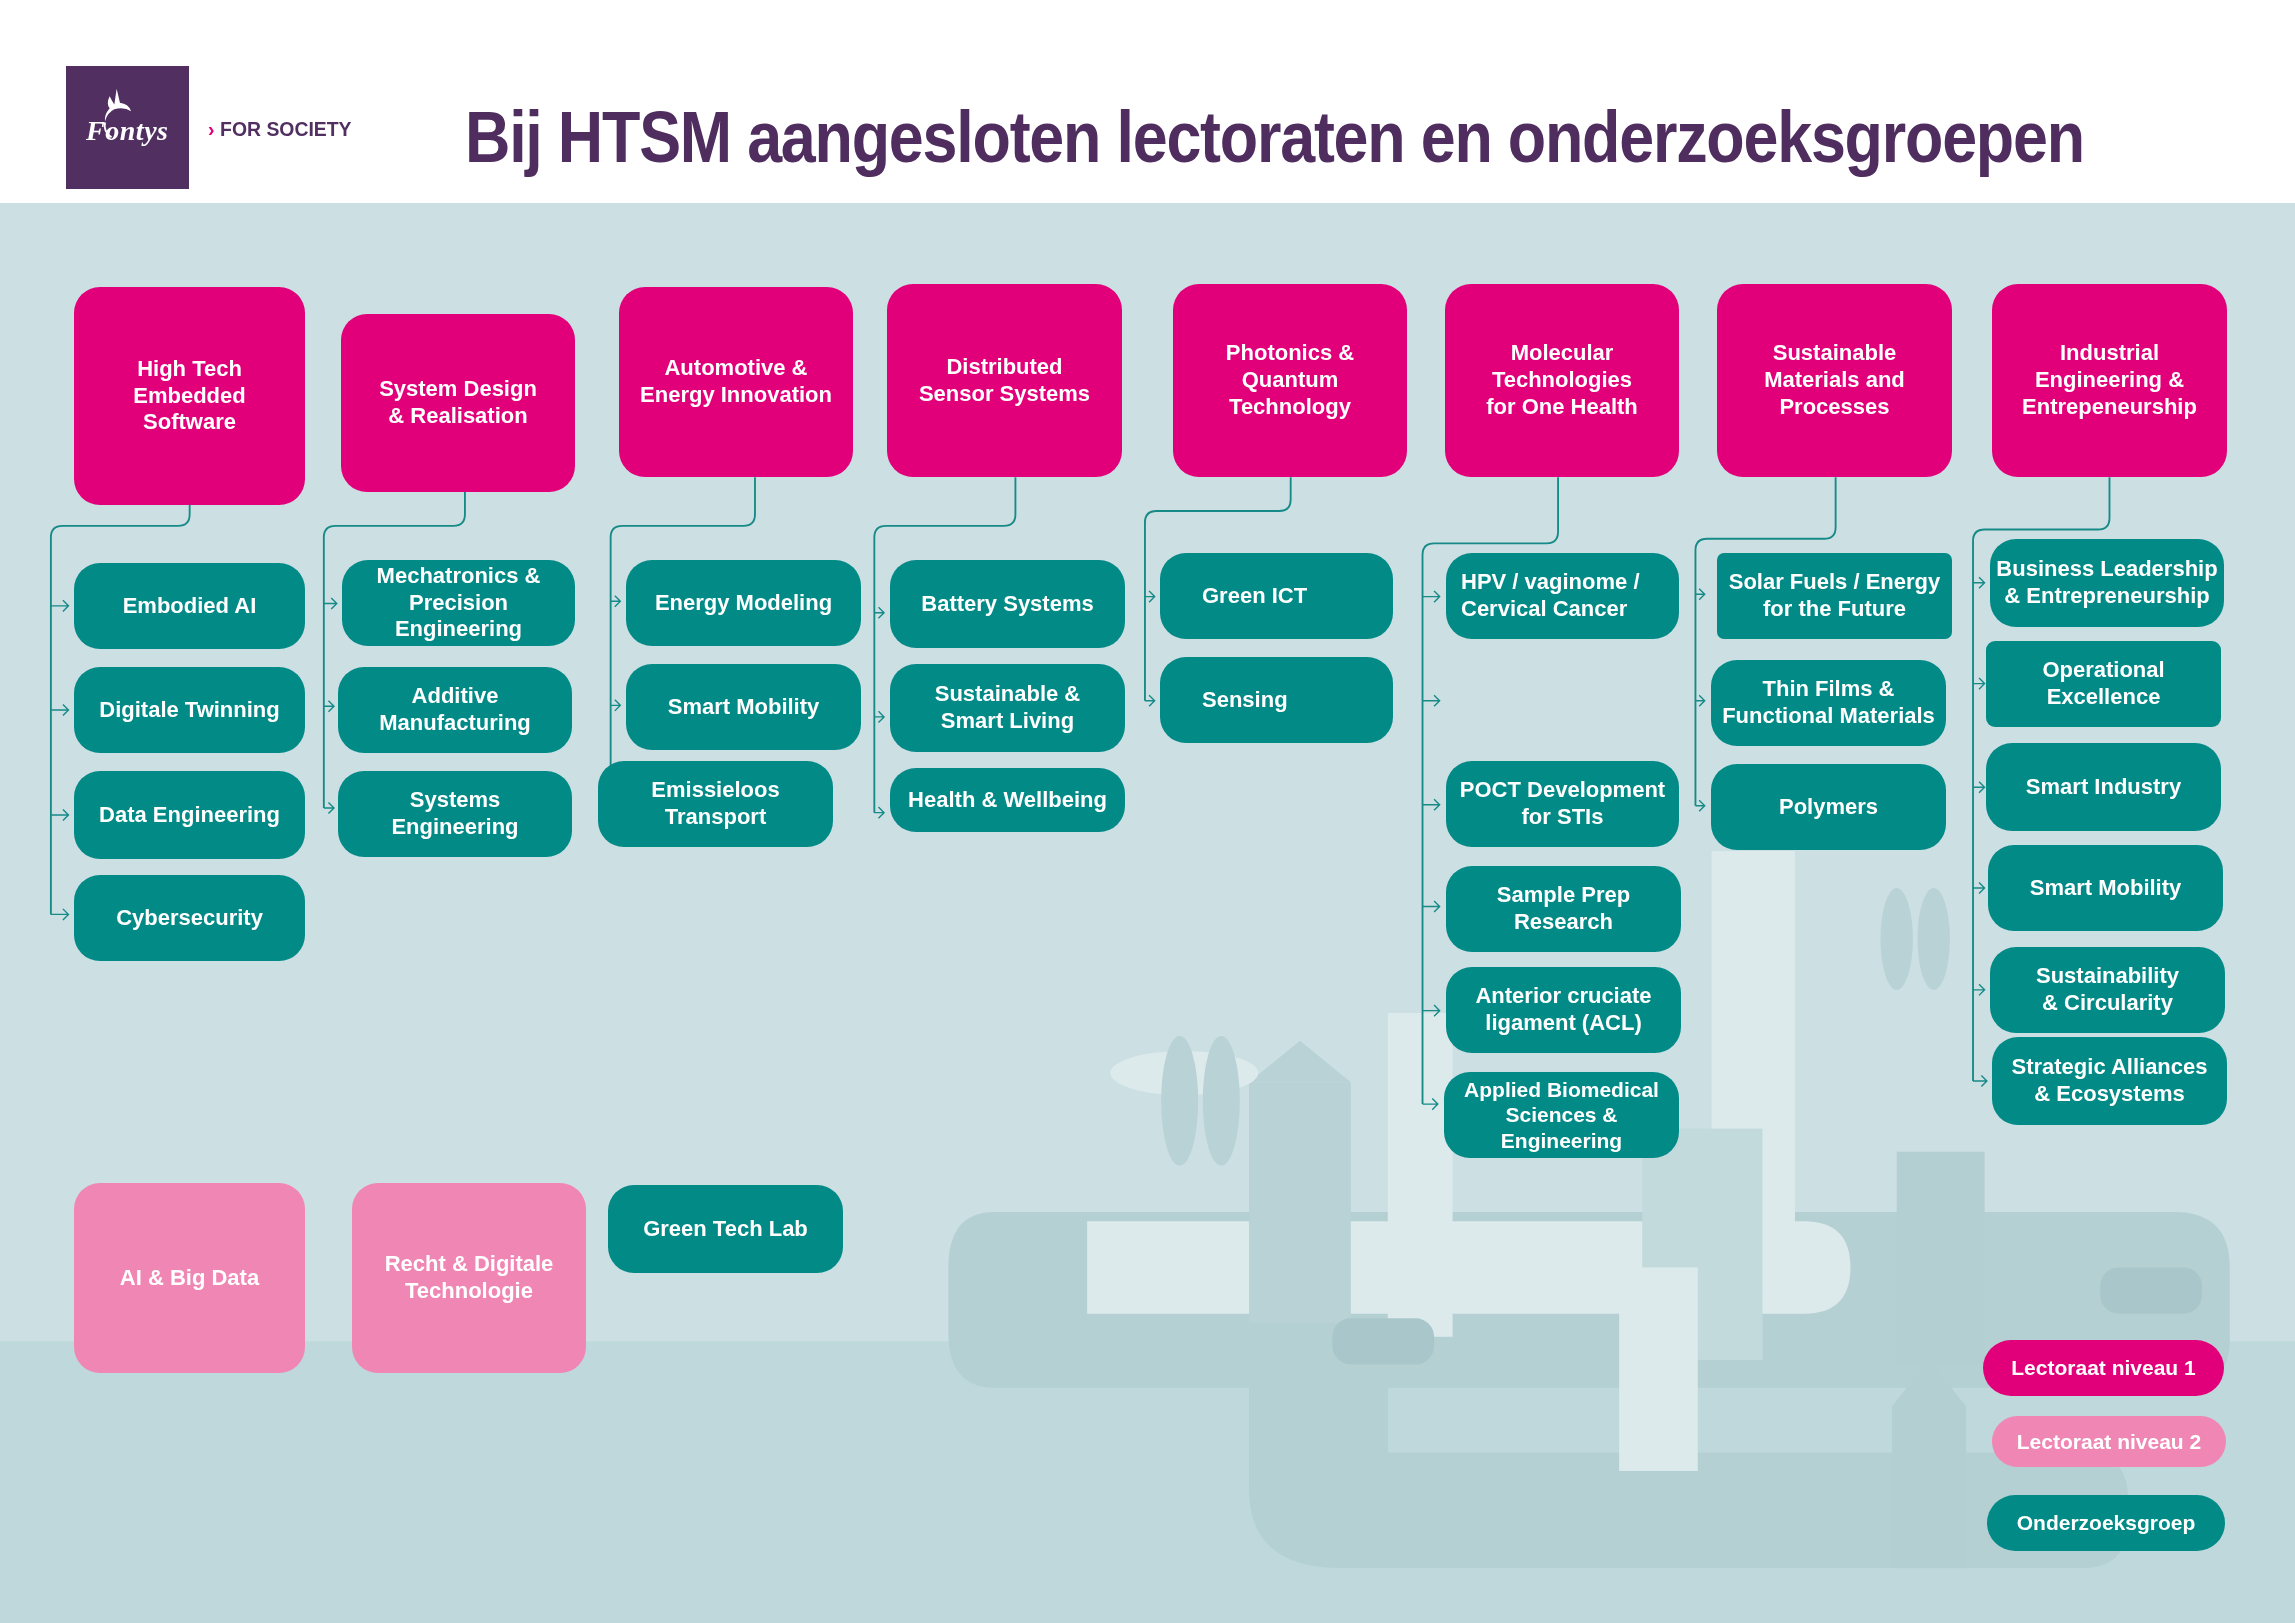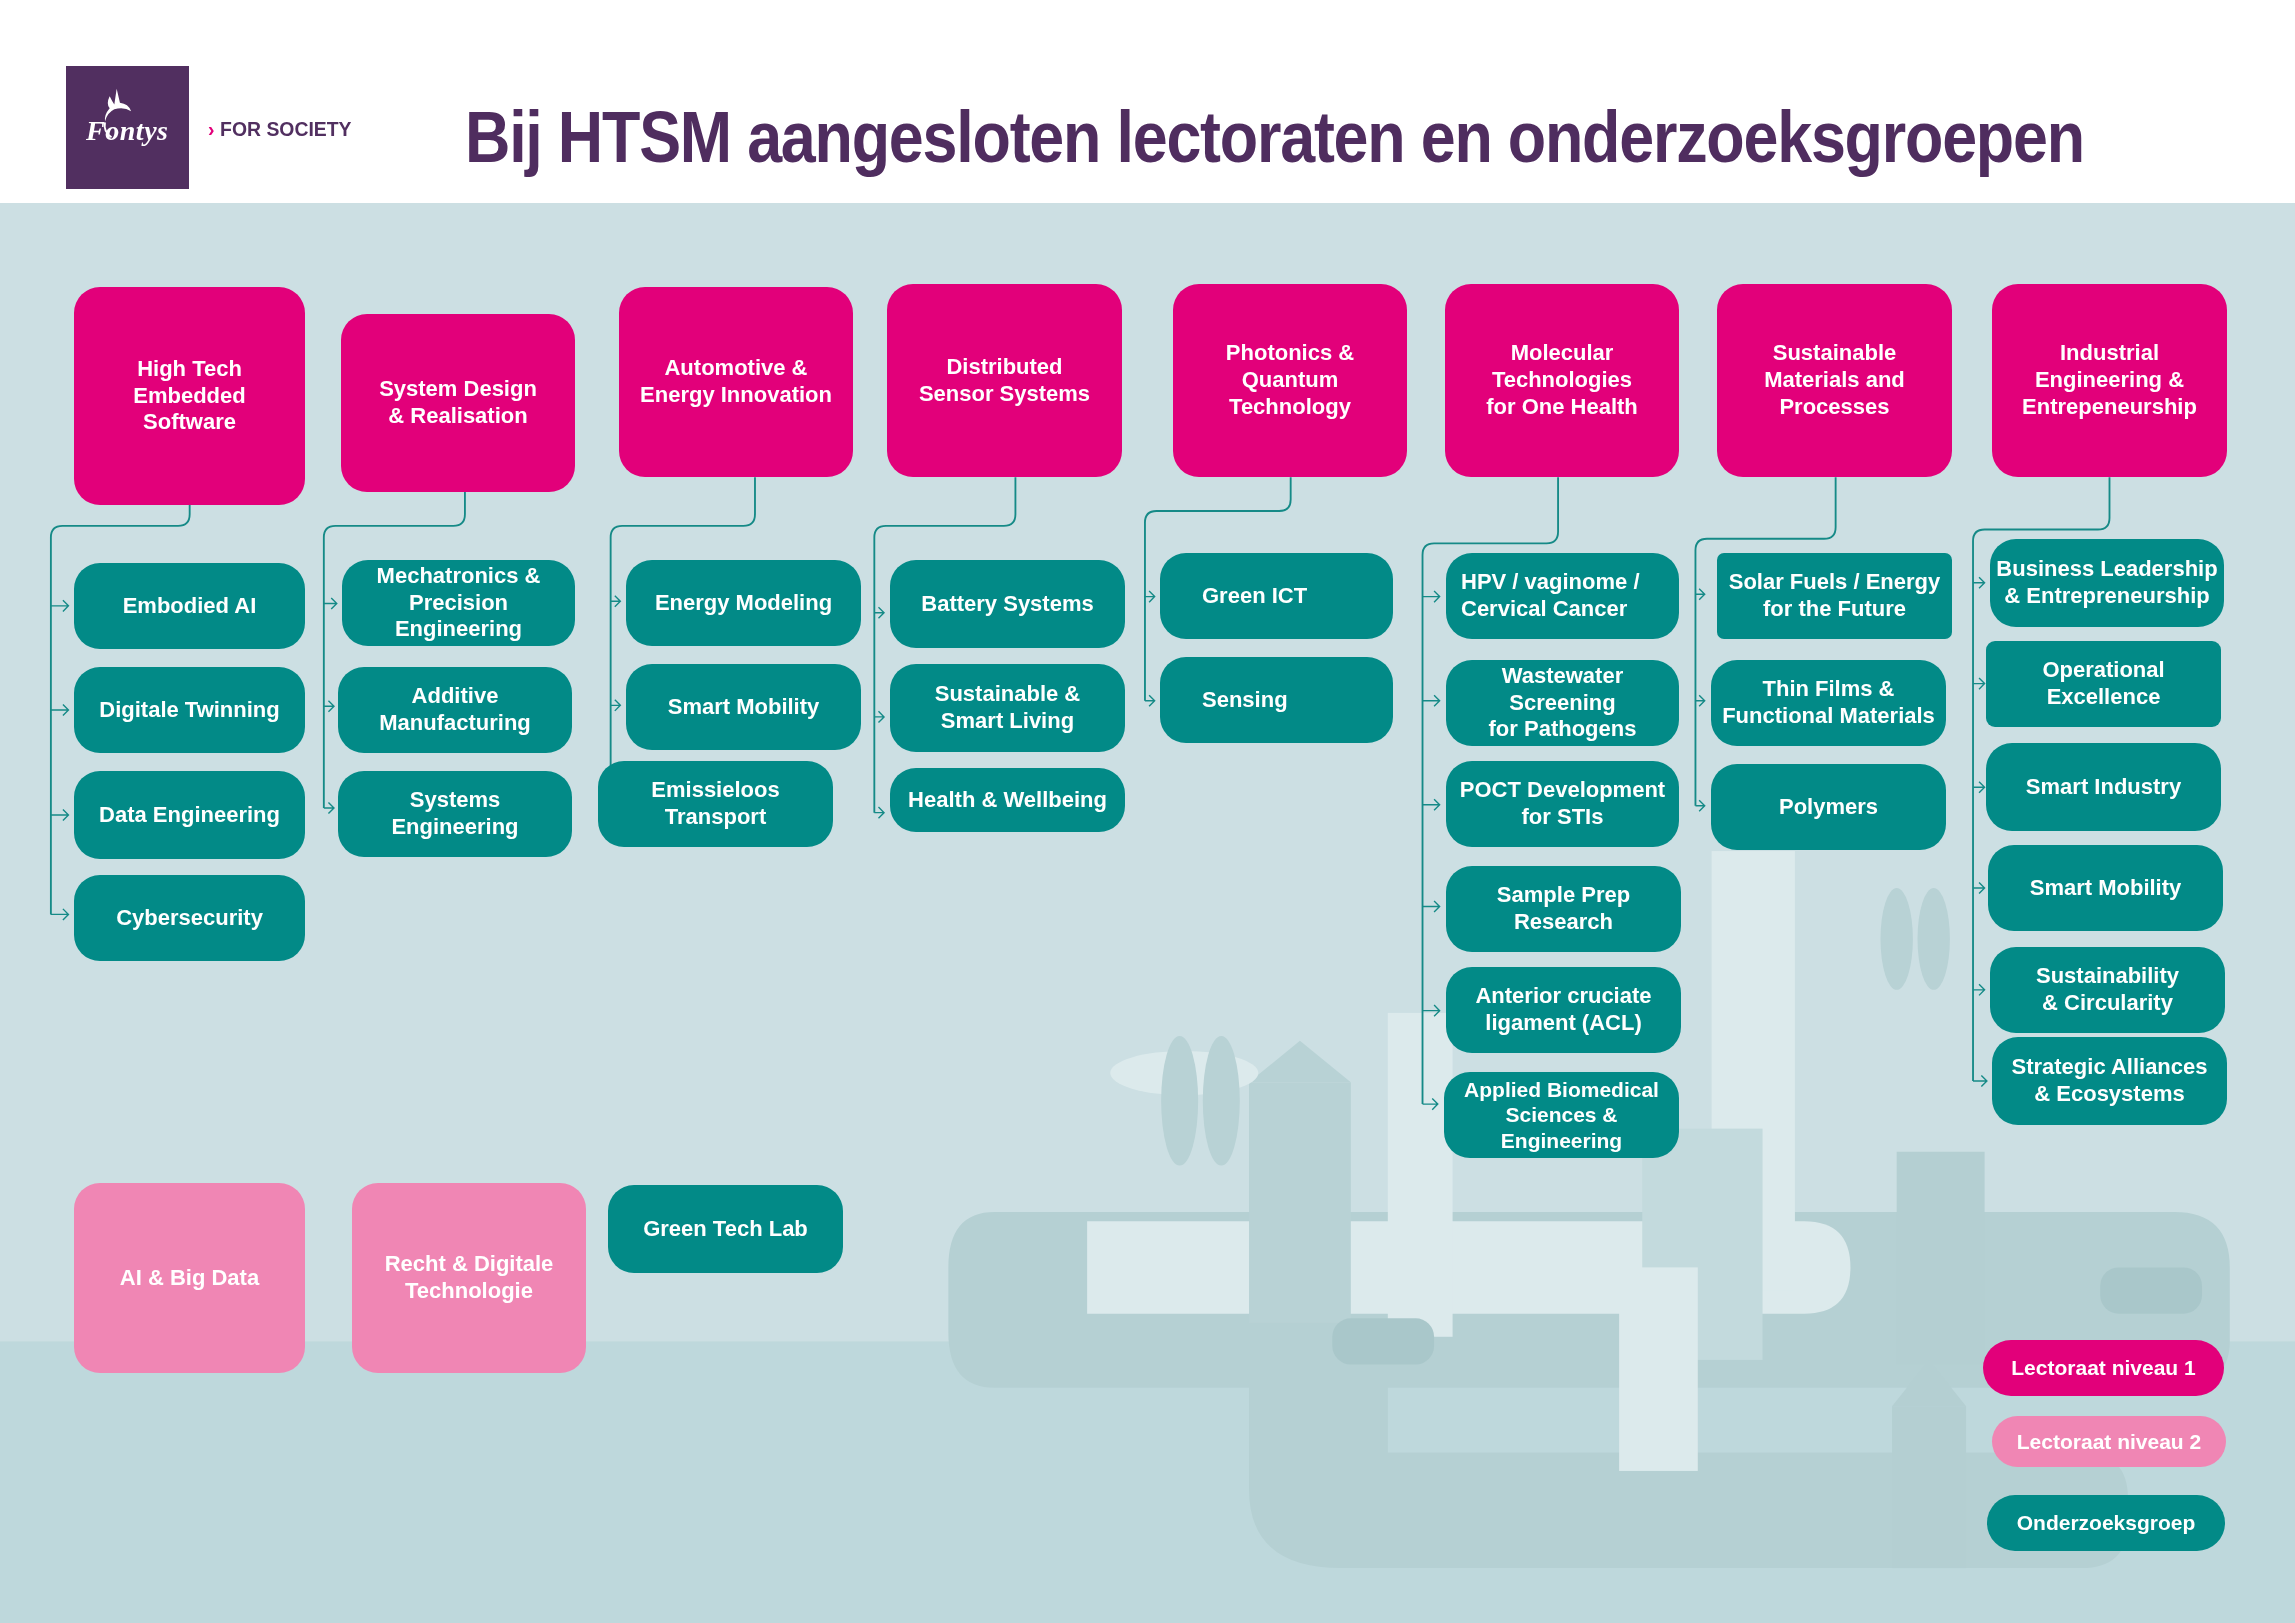--- a/index.html
+++ b/index.html
@@ -146,22 +146,20 @@
   <div class="box og" style="left:890px;top:357px;width:235px;height:88px;">Battery Systems</div>
   <div class="box og" style="left:890px;top:461px;width:235px;height:88px;">Sustainable &amp;
 Smart Living</div>
   <div class="box og" style="left:890px;top:565px;width:235px;height:64px;text-align:right;">Health &amp; Wellbeing</div>
 
   <div class="box og" style="left:1160px;top:350px;width:233px;height:86px;justify-content:flex-start;padding-left:42px;">Green ICT</div>
   <div class="box og" style="left:1160px;top:454px;width:233px;height:86px;justify-content:flex-start;padding-left:42px;">Sensing</div>
 
   <div class="box og" style="left:1446px;top:350px;width:233px;height:86px;justify-content:flex-start;text-align:left;padding-left:15px;">HPV / vaginome /
 Cervical Cancer</div>
-  <div class="box og" style="left:1446px;top:457px;width:233px;height:86px;padding:0 1.9px;">Wastewater Screening
-for Pathogens</div>
   <div class="box og" style="left:1446px;top:558px;width:233px;height:86px;">POCT Development
 for STIs</div>
   <div class="box og" style="left:1446px;top:663px;width:235px;height:86px;padding:0 1.9px;">Sample Prep Research</div>
   <div class="box og" style="left:1446px;top:764px;width:235px;height:86px;">Anterior cruciate
 ligament (ACL)</div>
   <div class="box og" style="left:1444px;top:869px;width:235px;height:86px;padding:0 1.9px;font-size:21px;">Applied Biomedical
 Sciences &amp; Engineering</div>
 
   <div class="box og" style="left:1717px;top:350px;width:235px;height:86px;padding:0 1.9px;border-radius:7px;">Solar Fuels / Energy
 for the Future</div>

